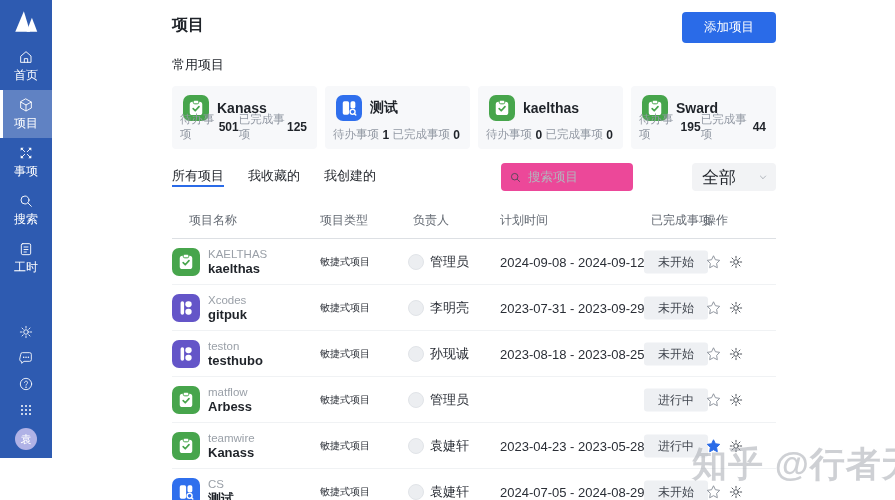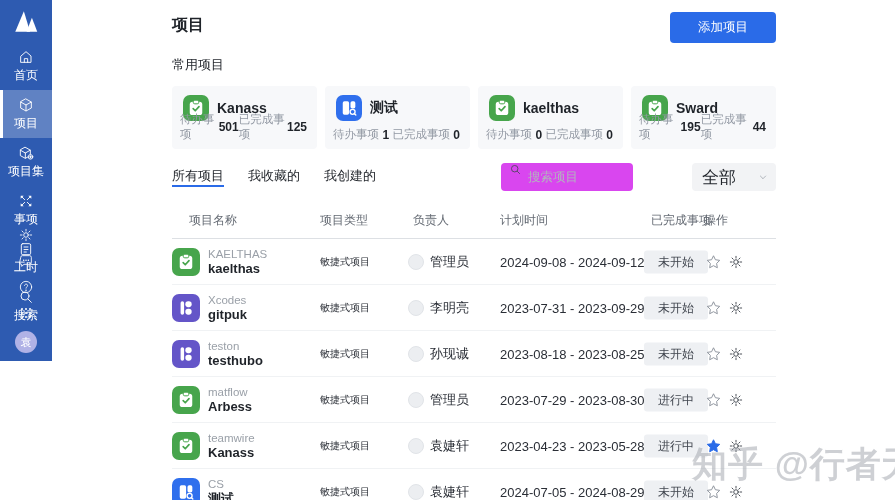--- a/index.html
+++ b/index.html
@@ -1,21 +1,21 @@
 <!DOCTYPE html>
 <html><head>
 <meta charset="utf-8">
 <style>
   * { margin:0; padding:0; box-sizing:border-box; }
   html,body { width:895px; height:500px; overflow:hidden; background:#fff;
               font-family:"Liberation Sans", sans-serif; }
   .app { position:relative; width:895px; height:500px; display:flex; }
 
   
-  .sidebar { position:relative; width:52px; height:361px; background:#2e5bb1;
+  .sidebar { position:relative; width:52px; height:458px; background:#2e5bb1;
              display:flex; flex-direction:column; align-items:center; flex:none; }
   .logo { width:52px; height:42px; display:flex; align-items:center; justify-content:center; cursor:pointer; }
   .nav-item { width:52px; padding:7px 0 8px; display:flex; flex-direction:column; align-items:center;
               gap:3px; cursor:pointer; position:relative; }
   .nav-item.active { background:rgba(255,255,255,0.24); }
   .nav-item.active::before { content:""; position:absolute; left:0; top:0; bottom:0; width:3px; background:#fff; }
   .nicon { width:16px; height:16px; stroke:#fff; fill:none; stroke-width:1.4;
            stroke-linecap:round; stroke-linejoin:round; }
   .nlabel { color:#fff; font-size:12px; line-height:14px; }
   .side-bottom { position:absolute; bottom:8px; left:0; width:52px;
@@ -26,21 +26,21 @@
                  color:#fff; font-size:11px; display:flex; align-items:center;
                  justify-content:center; cursor:pointer; }
 
   
   .main { position:relative; width:843px; height:500px; background:#fff; }
   .content { position:absolute; left:120px; top:0; width:604px; }
 
   .title-row { position:relative; height:40px; margin-top:12px; }
   .page-title { font-size:16px; font-weight:bold; color:#1f2329; line-height:26px; }
   .add-btn { position:absolute; right:0; top:0; background:#2a6be8; color:#fff;
-             font-size:12.5px; border:none; border-radius:4px; padding:7px 28px; cursor:pointer; }
+             font-size:12.5px; border:none; border-radius:4px; padding:7px 22px; cursor:pointer; }
 
   .section-title { font-size:13px; color:#1f2329; margin-top:4px; }
 
   .cards { display:flex; gap:8px; margin-top:12px; }
   .card { width:145px; height:63px; background:#f7f8fa; border-radius:4px;
           padding:9px 11px; cursor:pointer; position:relative; }
   .card-top { display:flex; align-items:center; gap:8px; }
   .card-name { font-size:14px; font-weight:bold; color:#1f2329; white-space:nowrap; }
   .card-stats { position:absolute; left:8px; right:10px; bottom:7px;
                 display:flex; justify-content:space-between; align-items:center; }
@@ -54,21 +54,21 @@
   .picon.blue  { background:#2f6fed; color:#2f6fed; }
   .picon.purple{ background:#6455c8; color:#6455c8; }
   .picon.sm { width:28px; height:28px; border-radius:7px; }
 
   
   .tab-row { position:relative; margin-top:18px; height:30px; border-bottom:0; }
   .tabs { display:flex; gap:24px; }
   .tab { font-size:13px; color:#1f2329; padding-bottom:0; cursor:pointer; }
   .tab.active { border-bottom:2px solid #2a6be8; }
   .search-box { position:absolute; right:143px; top:-4px; width:132px; height:28px;
-                background:#d946ef; border-radius:4px; display:flex; padding:0 8px; }
+                background:#ec4899; border-radius:4px; display:flex; align-items:center; padding:0 8px; }
   .search-box svg { width:13px; height:13px; stroke:#41464f; fill:none; stroke-width:1.5; flex:none; }
   .search-box input { border:none; outline:none; background:transparent; width:100%;
                       font-size:12.5px; color:#1f2329; margin-left:6px;
                       font-family:"Liberation Sans", sans-serif; }
   .search-box input::placeholder { color:#b2b6bd; }
   .filter-select { position:absolute; right:0; top:-4px; width:84px; height:28px;
                    background:#f2f3f5; border-radius:4px; display:flex; align-items:center;
                    justify-content:space-between; padding:0 8px 0 10px; cursor:pointer; }
   .filter-select .val { font-size:17px; color:#1f2329; }
   .filter-select svg { width:10px; height:10px; stroke:#8f959e; fill:none; stroke-width:1.6; }
@@ -210,41 +210,35 @@
       <span class="nlabel">首页</span>
     </div>
     <div class="nav-item active">
       <svg class="nicon">
           <use href="#i-cube"></use>
         </svg>
       <span class="nlabel">项目</span>
     </div>
     <div class="nav-item">
       <svg class="nicon">
-          <use href="#i-cubeset"></use>
-        </svg>
-      <span class="nlabel">项目集</span>
+          <use href="#i-issues"></use>
+        </svg>
+      <span class="nlabel">事项</span>
     </div>
     <div class="nav-item">
       <svg class="nicon">
-          <use href="#i-issues"></use>
-        </svg>
-      <span class="nlabel">事项</span>
+          <use href="#i-search"></use>
+        </svg>
+      <span class="nlabel">搜索</span>
     </div>
     <div class="nav-item">
       <svg class="nicon">
           <use href="#i-worktime"></use>
         </svg>
       <span class="nlabel">工时</span>
-    </div>
-    <div class="nav-item">
-      <svg class="nicon">
-          <use href="#i-search"></use>
-        </svg>
-      <span class="nlabel">搜索</span>
     </div>
 
     <div class="side-bottom">
       <svg class="bicon">
           <use href="#i-gear"></use>
         </svg>
       <svg class="bicon">
           <use href="#i-msg"></use>
         </svg>
       <svg class="bicon">
@@ -458,21 +452,20 @@
           </span>
         <span class="cell x-nm">
           <div class="proj-key">matflow</div>
           <div class="proj-name">Arbess</div>
         </span>
         <span class="cell x-type">敏捷式项目</span>
         <span class="cell x-owner">
             <span class="owner-avatar"></span>
             <span class="owner-name">管理员</span>
           </span>
-        <span class="cell x-time">2023-07-29 - 2023-08-30</span>
         <span class="cell x-status"><span class="badge">进行中</span></span>
         <span class="cell x-star">
             <svg class="star-svg">
               <use href="#i-star"></use>
             </svg>
           </span>
         <span class="cell x-gear">
             <svg class="gear-svg">
               <use href="#i-gear"></use>
             </svg>

